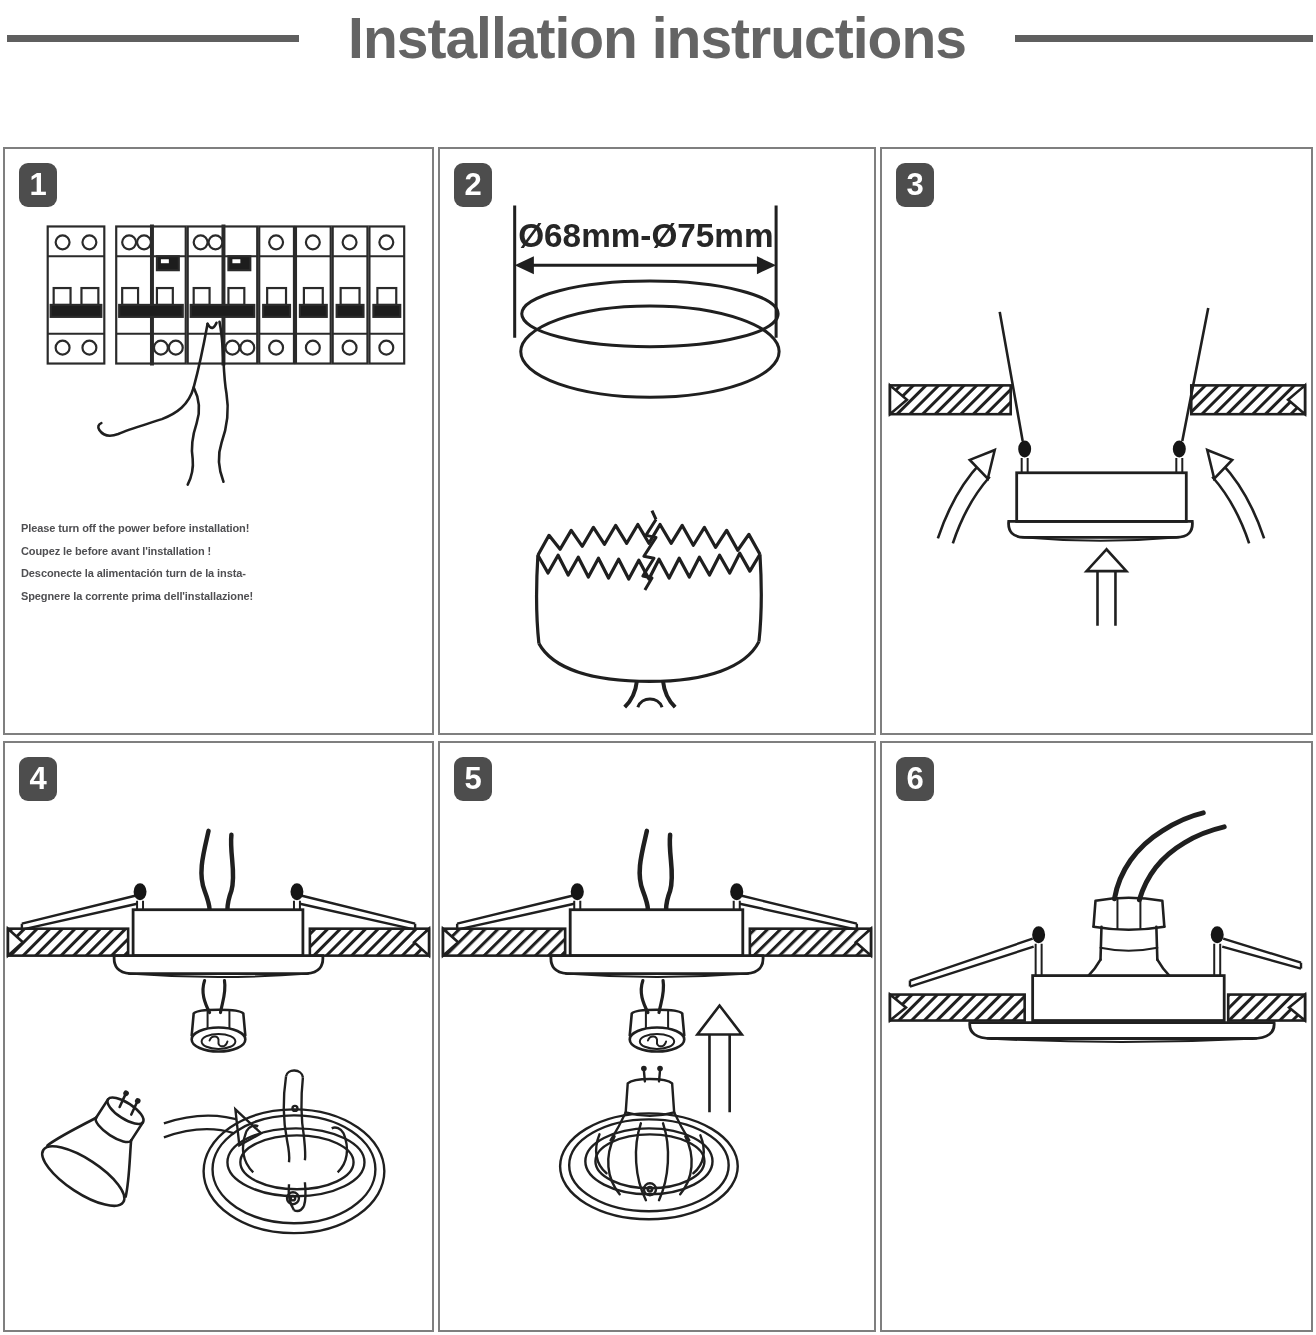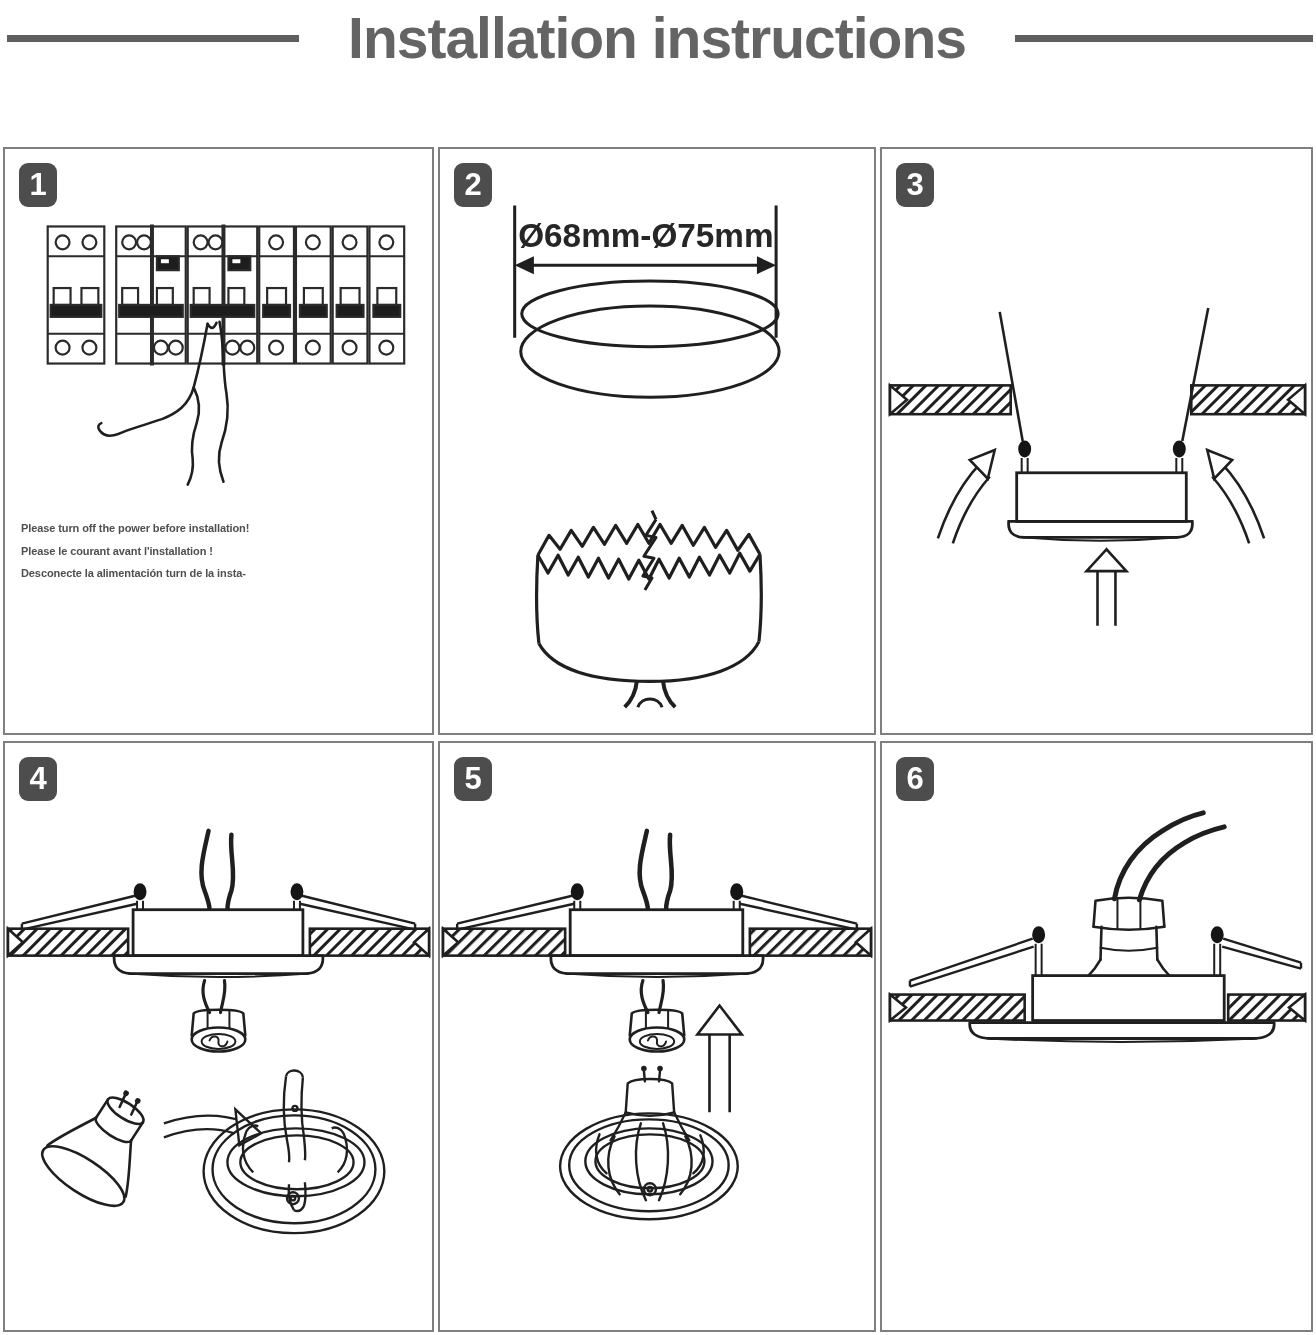--- a/index.html
+++ b/index.html
@@ -106,22 +106,23 @@
         </g>
         <g stroke="#1f1f1f" fill="none" stroke-width="2.6" stroke-linecap="round">
           <path d="M204 176 C200 198 196 218 190 240 C185 258 173 266 158 272 C143 277 125 282 114 287 C106 290 99 289 95 283 C93 280 94 277 97 276"></path>
           <path d="M216 174 C221 198 219 224 223 246 C226 264 223 282 218 296 C214 308 215 322 220 335"></path>
           <path d="M190 240 C196 252 197 264 193 276 C189 288 187 300 189 312 C190 322 188 330 184 338"></path>
           <path d="M204 176 C208 183 211 180 213 175"></path>
         </g>
       </svg>
       <div class="caption">
         <div>Please turn off the power before installation!</div>
-        <div>Please le courant avant l'installation !</div>
+        <div>Coupez le before avant l'installation !</div>
         <div>Desconecte la alimentación turn de la insta-</div>
+        <div>Spegnere la corrente prima dell'installazione!</div>
       </div>
     </section>
 
     <section class="panel">
       <div class="badge">
         <span>2</span>
       </div>
       <svg class="art" viewBox="0 0 430 588" preserveAspectRatio="none">
         <g stroke="#1f1f1f" fill="none" stroke-width="3">
           <path d="M74 57 V190 M333 57 V190"></path>

